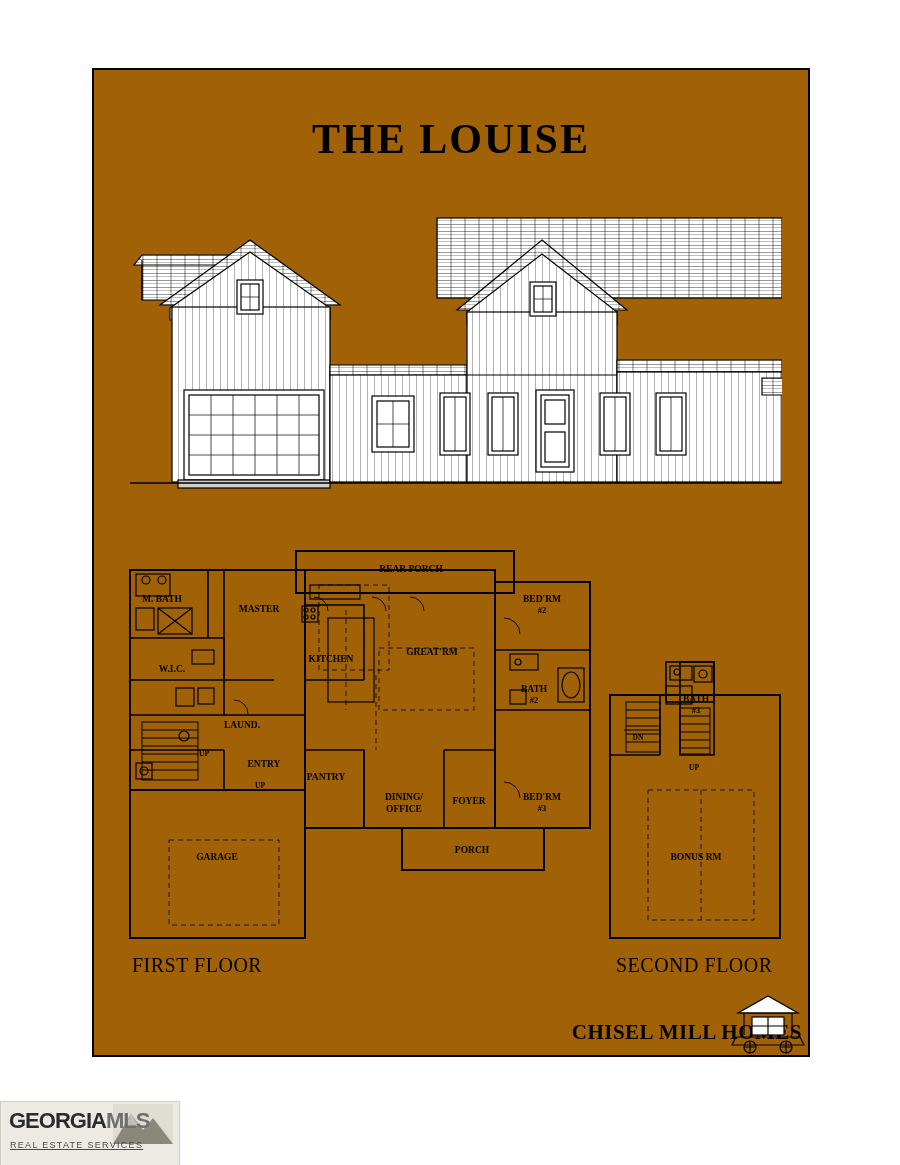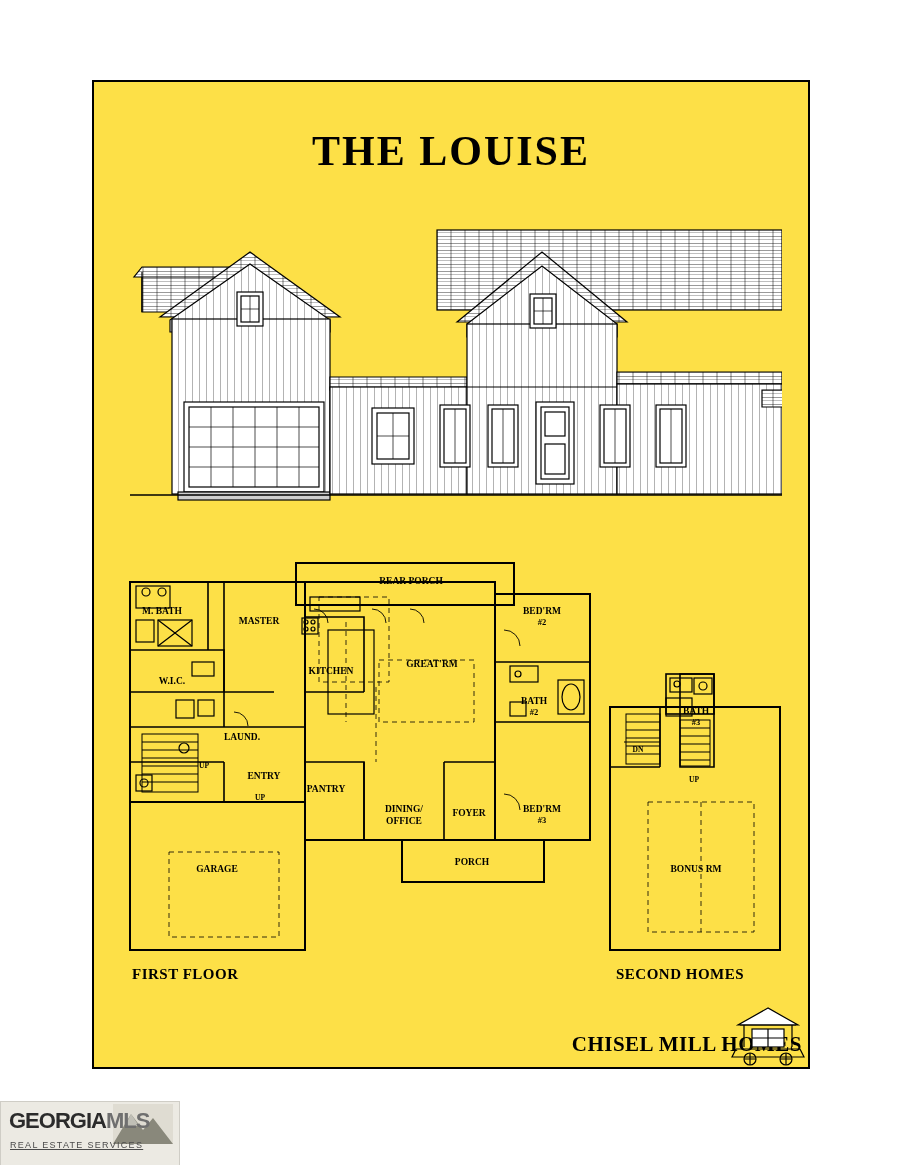--- a/index.html
+++ b/index.html
@@ -1,28 +1,28 @@
 <!DOCTYPE html>
 <html><head>
 <meta charset="utf-8">
 <style>
   html,body{margin:0;padding:0;background:#ffffff;}
   body{width:900px;height:1165px;position:relative;font-family:"Liberation Serif",serif;color:#000;}
-  .sheet{position:absolute;left:92px;top:80px;width:714px;height:985px;border:2px solid #000;background:#fde047;}
+  .sheet{position:absolute;left:92px;top:68px;width:714px;height:985px;border:2px solid #000;background:#a16207;}
   .title{position:absolute;left:0;right:0;top:45px;text-align:center;font-size:42px;font-weight:bold;letter-spacing:2px;font-family:"Liberation Serif",serif;}
 
   
   .elev{position:absolute;left:28px;top:130px;width:660px;height:300px;}
   .elev svg{display:block;}
 
   
   .plans{position:absolute;left:20px;top:480px;width:680px;height:420px;}
   .plans svg{display:block;}
 
-  .floorlabel{position:absolute;font-size:15px;font-weight:bold;font-family:"Liberation Serif",serif;letter-spacing:.5px;}
+  .floorlabel{position:absolute;font-size:20px;font-weight:normal;font-family:"Liberation Serif",serif;letter-spacing:.5px;}
   #first-floor-label{left:38px;top:884px;}
   #second-floor-label{left:522px;top:884px;}
 
   .builder{position:absolute;right:6px;bottom:10px;font-size:21px;font-weight:bold;letter-spacing:.5px;font-family:"Liberation Serif",serif;}
   .builder-logo{position:absolute;right:0px;bottom:0px;width:80px;height:62px;}
 
   
   .mls{position:absolute;left:0;top:1101px;width:178px;height:64px;background:#eceae3;border:1px solid #cfcdc6;overflow:hidden;}
   .mls-top{position:absolute;left:8px;top:6px;font-family:"Liberation Sans",sans-serif;font-weight:bold;font-size:22px;letter-spacing:-1px;color:#2b2b2b;text-align:right;}
   .mls-top .g2{color:#6f6f6f;}
@@ -276,21 +276,21 @@
         <text x="582" y="152">BATH</text>
         <text x="582" y="163" font-size="8.5">#3</text>
         <text x="582" y="310">BONUS RM</text>
         <text x="524" y="190" font-size="7.5">DN</text>
         <text x="580" y="220" font-size="7.5">UP</text>
       </g>
     </svg>
   </div>
 
   <div class="floorlabel" id="first-floor-label">FIRST FLOOR</div>
-  <div class="floorlabel" id="second-floor-label">SECOND HOMES</div>
+  <div class="floorlabel" id="second-floor-label">SECOND FLOOR</div>
 
   <div class="builder">CHISEL MILL HOMES</div>
 
   <div class="builder-logo">
     <svg width="80" height="62" viewBox="0 0 80 62" xmlns="http://www.w3.org/2000/svg">
       <g stroke="#000" fill="none" stroke-width="1.2">
         <polygon points="40,3 10,20 70,20" fill="#fff"></polygon>
         <path d="M12 20 H68 M16 20 V42 M64 20 V42"></path>
         <rect x="24" y="24" width="32" height="18" fill="#fff"></rect>
         <path d="M24 33 H56 M40 24 V42"></path>

